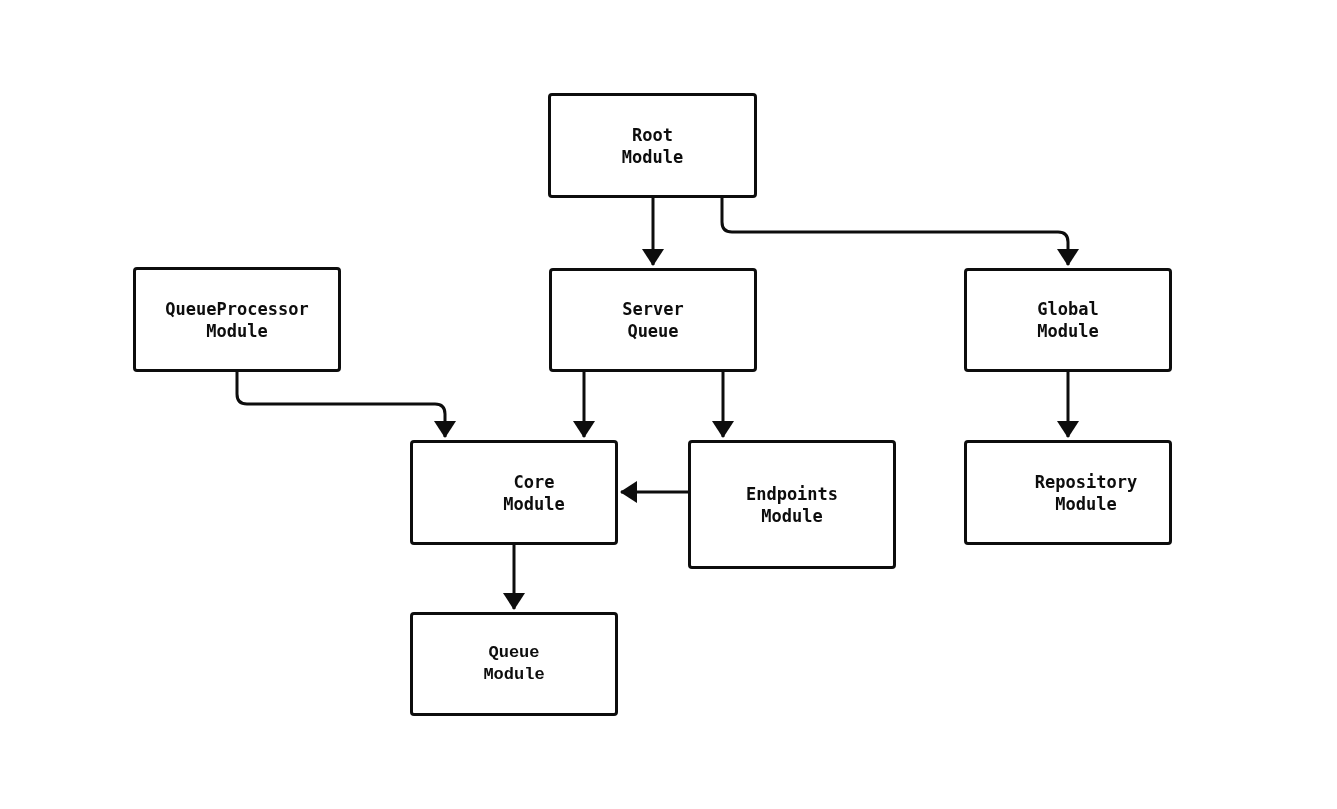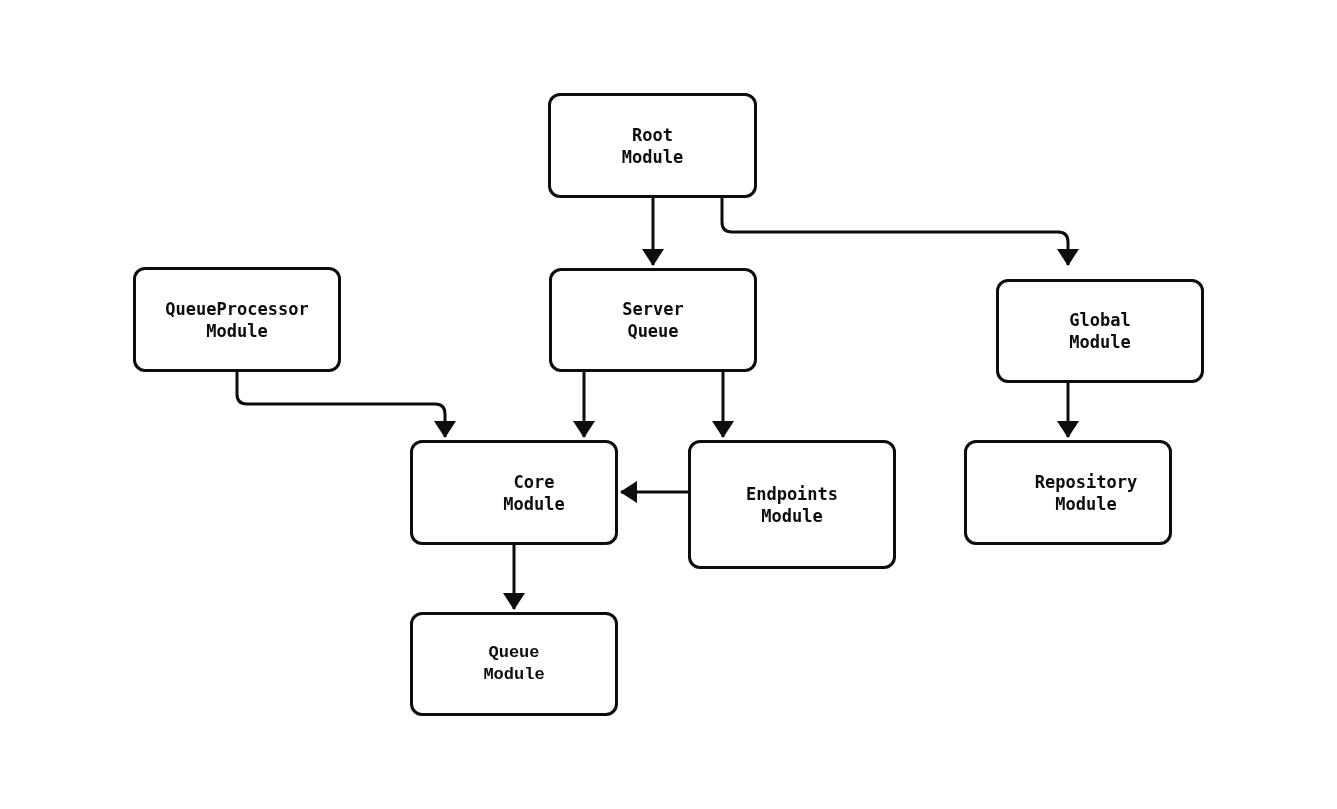--- a/index.html
+++ b/index.html
@@ -25,35 +25,35 @@
   .edge {
     fill: none;
     stroke: #0d0d0d;
     stroke-width: 3px;
   }
   .node {
     position: absolute;
     box-sizing: border-box;
     background: #ffffff;
     border: 3px solid #0d0d0d;
-    border-radius: 12px;
+    border-radius: 4px;
     display: flex;
     align-items: center;
     justify-content: center;
     text-align: center;
     font-weight: bold;
     font-size: 17px;
     line-height: 22px;
     color: #0d0d0d;
     white-space: pre-line;
   }
   .node-root          { left: 548px;  top: 93px;  width: 209px; height: 105px; }
   .node-queueprocessor{ left: 133px;  top: 267px; width: 208px; height: 105px; }
   .node-server        { left: 549px;  top: 268px; width: 208px; height: 104px; }
-  .node-global        { left: 996px;  top: 268px; width: 208px; height: 104px; margin-top: 11px; }
+  .node-global        { left: 964px;  top: 268px; width: 208px; height: 104px; }
   .node-core          { left: 410px;  top: 440px; width: 208px; height: 105px; padding-left: 40px; }
   .node-endpoints     { left: 688px;  top: 440px; width: 208px; height: 129px; }
   .node-repository    { left: 964px;  top: 440px; width: 208px; height: 105px; padding-left: 36px; }
   .node-queue         { left: 410px;  top: 612px; width: 208px; height: 104px; font-family: Liberation Mono, monospace; }
 </style>
 </head>
 <body>
 
 <div class="canvas">
 

